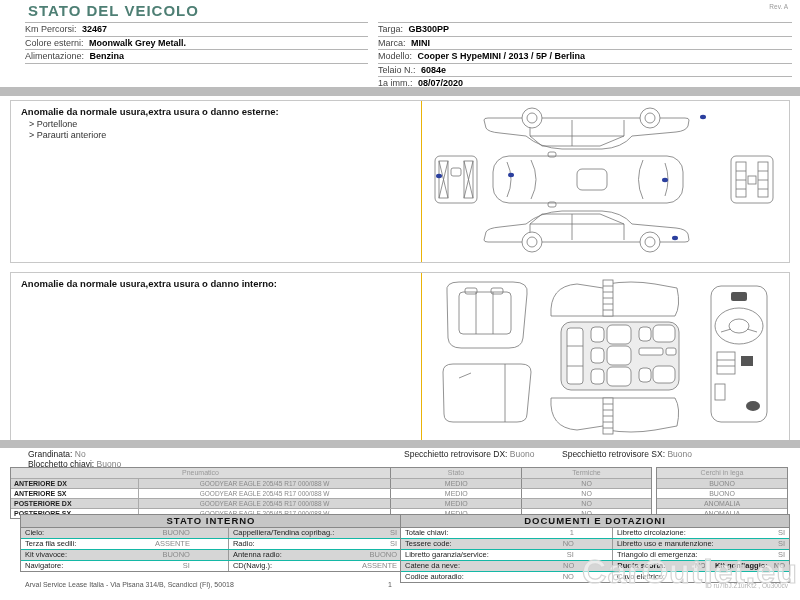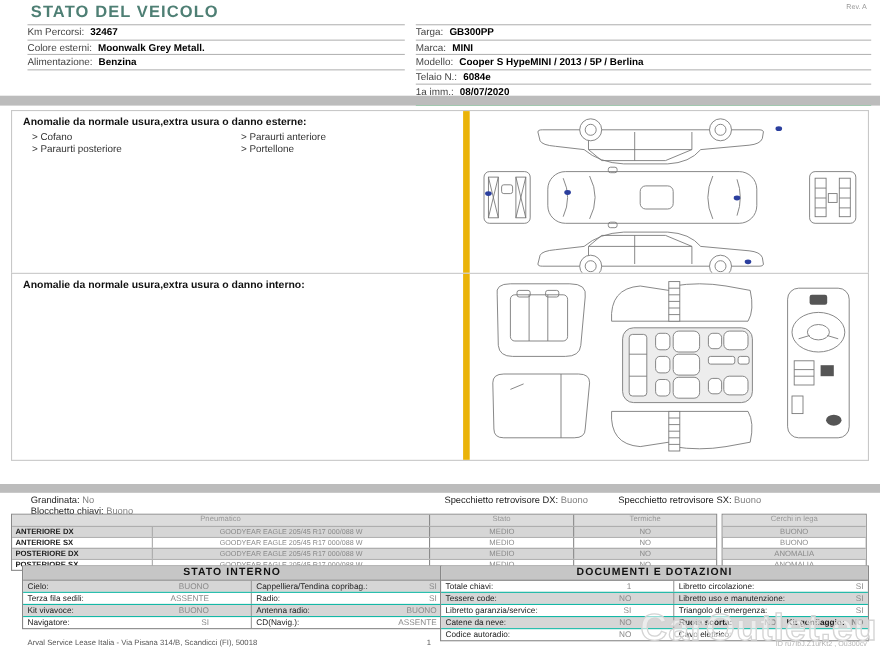--- a/index.html
+++ b/index.html
@@ -18,22 +18,22 @@
   .frow .lab{color:#444;margin-right:3px;}
   .frow .val{color:#000;font-weight:bold;}
   .frow.teal{border-bottom:6px solid #22c55e;}
 
   .graybar{position:absolute;left:0;width:800px;background:#bcbcbc;}
   .bar1{top:87px;height:9px;}
   .bar2{top:440px;height:8px;}
 
   .panelbox{position:absolute;left:10px;width:778px;border:1px solid #c8c8c8;background:#fff;display:flex;}
   .box1{top:100px;height:161px;}
-  .box2{top:248px;height:169px;}
-  .panel-left{width:410px;border-right:6px solid #eab308;position:relative;}
+  .box2{top:272px;height:169px;}
+  .panel-left{width:410px;border-right:1px solid #eab308;position:relative;}
   .panel-right{flex:1;position:relative;}
   .anom-head{font-size:9.5px;font-weight:bold;color:#111;padding:5px 6px 2px 10px;}
   .anom-cols{display:flex;padding-left:18px;font-size:9px;color:#333;}
   .anom-col{width:190px;line-height:11px;}
   .diagram{position:absolute;left:3px;top:3px;}
   svg .ln{stroke:#777;stroke-width:0.8;fill:none;}
   svg .fillw{fill:#fff;stroke:#777;stroke-width:0.8;}
   svg .dark{fill:#555;stroke:none;}
   svg .cab{fill:#ededed;stroke:#777;stroke-width:0.8;}
 
@@ -125,26 +125,22 @@
     </div>
   </div>
 
   <div class="graybar bar1"></div>
 
   <div class="panelbox box1">
     <div class="panel-left">
       <div class="anom-head">Anomalie da normale usura,extra usura o danno esterne:</div>
       <div class="anom-cols">
         <div class="anom-col">
-          <div>&gt; Cofano</div>
-          <div>&gt; Paraurti posteriore</div>
-        </div>
-        <div class="anom-col">
+          <div>&gt; Portellone</div>
           <div>&gt; Paraurti anteriore</div>
-          <div>&gt; Portellone</div>
         </div>
       </div>
     </div>
     <div class="panel-right">
       <svg class="diagram" width="360" height="153" viewBox="0 0 360 153">
         <defs>
           <g id="sideview">
             <path class="ln" d="M4,34 L6,26 Q8,22 20,21 L46,18 Q60,6 82,5 L122,5 Q142,6 152,18 L196,22 Q206,23 208,28 L209,34 Q209,36 205,36 L8,36 Q4,36 4,34 Z"></path>
             <path class="ln" d="M50,18 L62,8 L120,8 L144,18 Z"></path>
             <line class="ln" x1="92" y1="8" x2="92" y2="34"></line>

